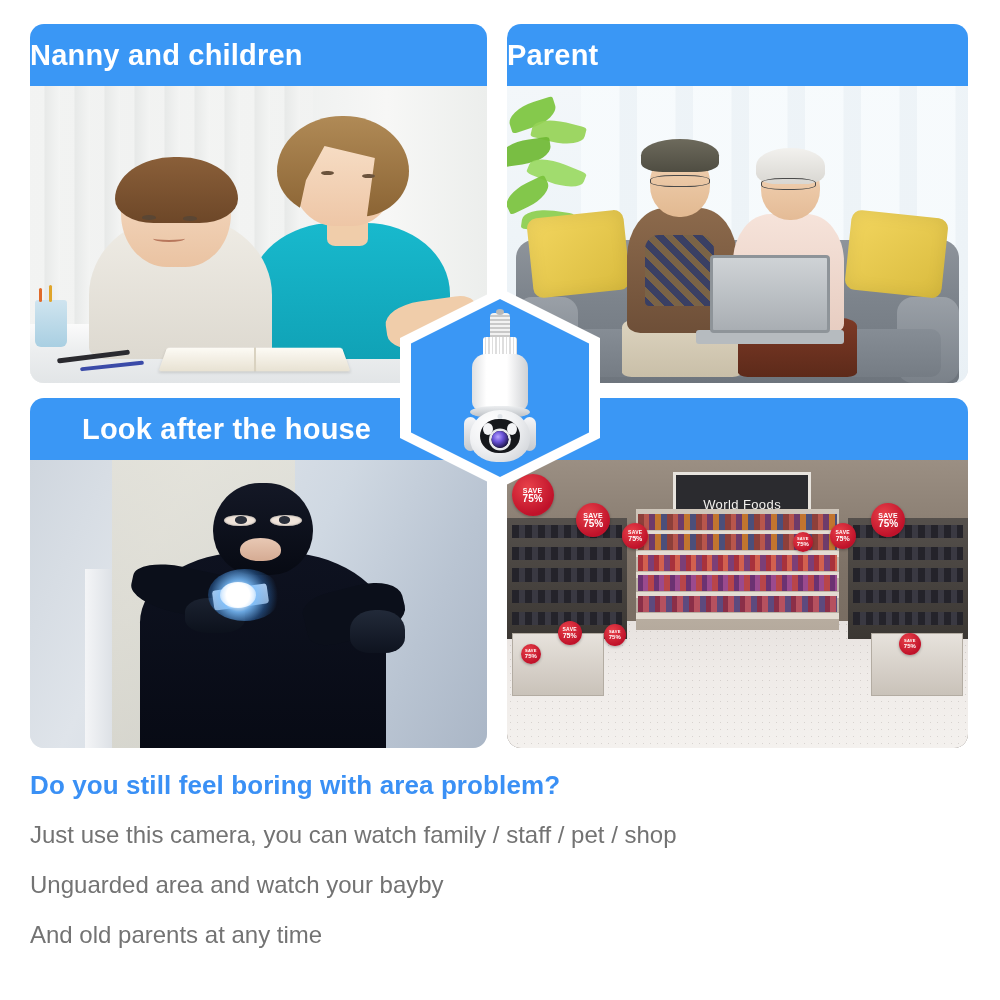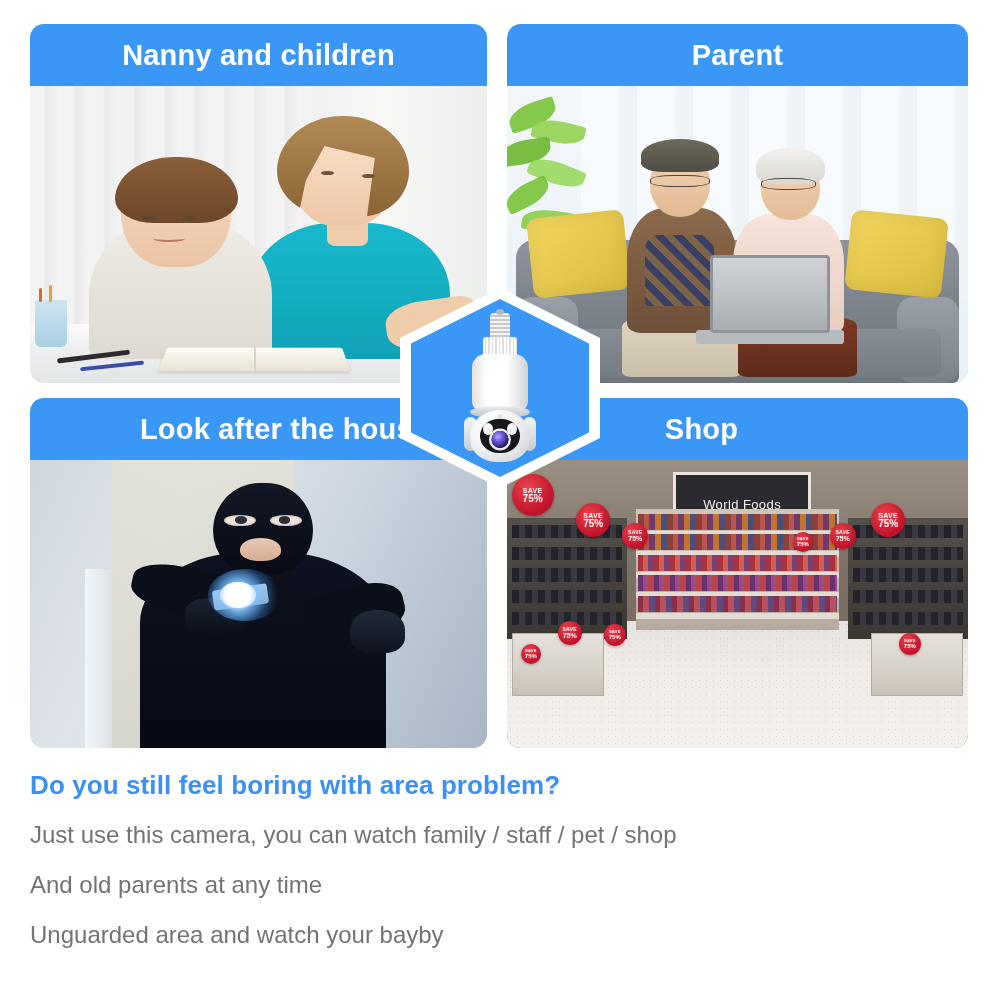--- a/index.html
+++ b/index.html
@@ -15,21 +15,21 @@
   
   .panel {
     position: absolute;
     overflow: visible;
   }
   .panel-header {
     position: absolute; left: 0; top: 0;
     width: 100%; height: 62px;
     background: var(--brand);
     border-radius: 14px 14px 0 0;
-    display: flex; align-items: center; justify-content: center;
+    display: flex; align-items: center; justify-content: flex-start;
     z-index: 4;
   }
   .panel-header.p-tl { border-radius: 14px 14px 0 0; }
   .panel-title {
     color: #ffffff;
     font-size: 29px;
     font-weight: bold;
     letter-spacing: .2px;
     line-height: 1;
     white-space: nowrap;
@@ -495,17 +495,17 @@
       <div class="cam-head"></div>
       <div class="cam-led"></div>
       <div class="cam-face"></div>
       <div class="cam-lens"></div>
     </div>
   </div>
 
   <div id="copy">
     <div class="copy-head">Do you still feel boring with area problem?</div>
     <div class="copy-line">Just use this camera, you can watch family / staff / pet / shop</div>
+    <div class="copy-line">Unguarded area and watch your bayby</div>
     <div class="copy-line">And old parents at any time</div>
-    <div class="copy-line">Unguarded area and watch your bayby</div>
   </div>
 
 </div>
 
 </body></html>

